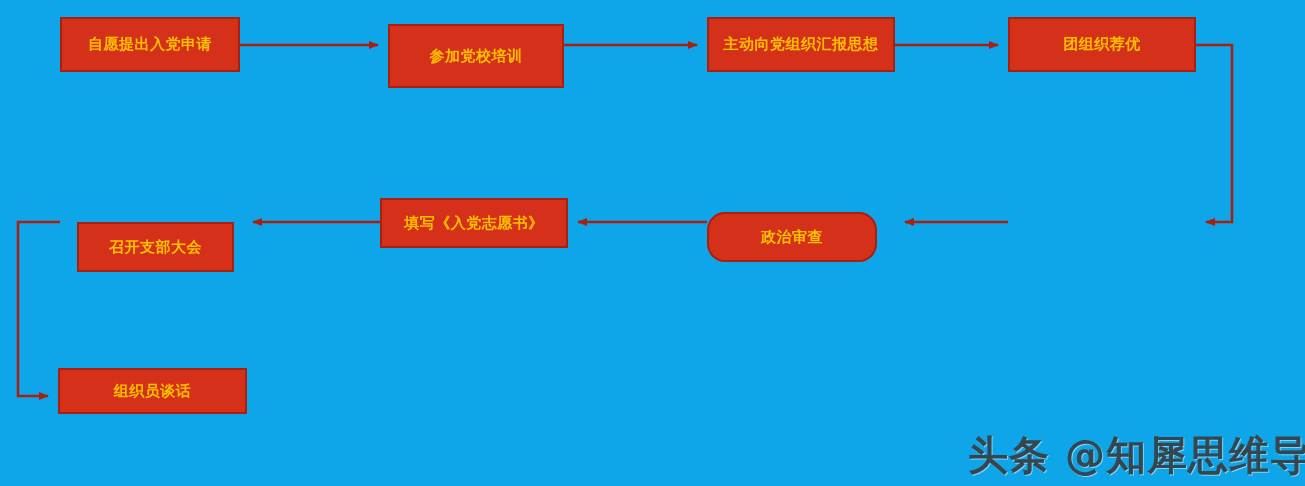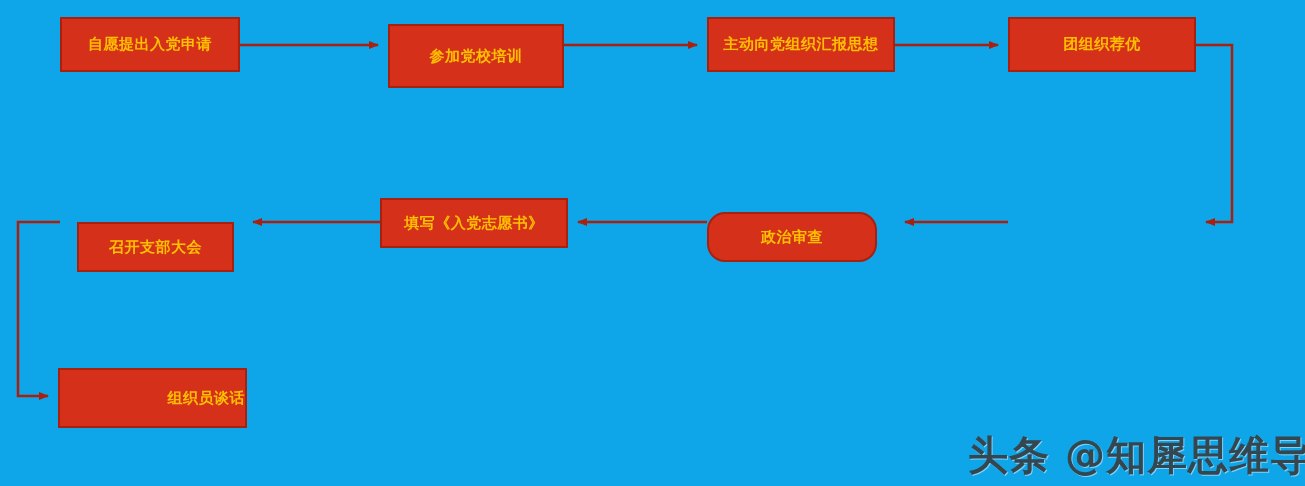--- a/index.html
+++ b/index.html
@@ -120,19 +120,19 @@
   </div>
 
   <div class="node" style="left:380px; top:198px; width:188px; height:50px;font-family:Liberation Serif, serif;">
     <span class="node-label">填写《入党志愿书》</span>
   </div>
 
   <div class="node" style="left:77px; top:198px; width:157px; height:50px;margin-top:24px;">
     <span class="node-label">召开支部大会</span>
   </div>
 
-  <div class="node" style="left:58px; top:368px; width:189px; height:60px;justify-content:flex-end;">
+  <div class="node" style="left:58px; top:368px; width:189px; height:46px;">
     <span class="node-label">组织员谈话</span>
   </div>
 
   <div class="watermark">头条 @知犀思维导图</div>
 
 </div>
 
 </body></html>

